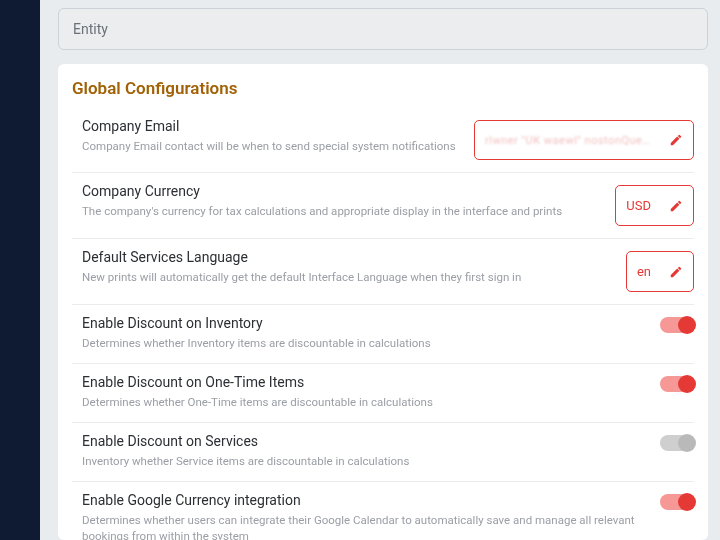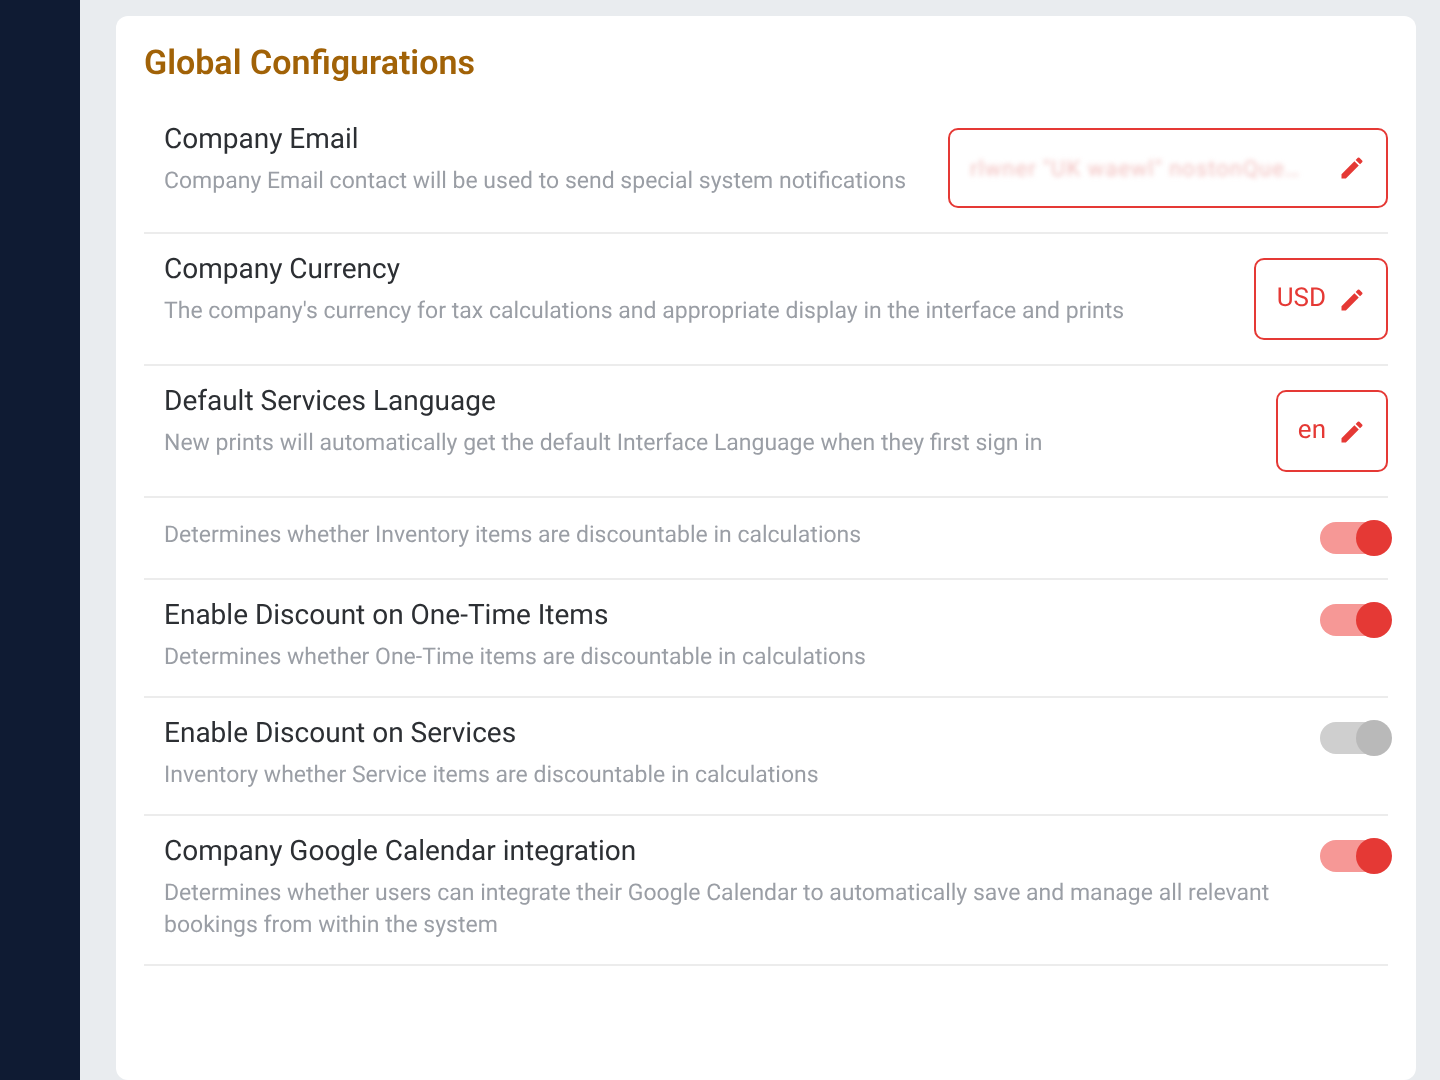--- a/index.html
+++ b/index.html
@@ -70,21 +70,21 @@
     align-items: center;
     padding-top: 2px;
   }
   .chip {
     border: 1px solid #e53935;
     color: #e53935;
     border-radius: 5px;
     padding: 12px 10px;
     display: flex;
     align-items: center;
-    gap: 6px;
+    gap: 18px;
     font-size: 13px;
     min-height: 30px;
   }
   .chip.wide {
     width: 220px;
     justify-content: space-between;
   }
   .blur-text {
     flex: 1;
     font-size: 11px;
@@ -117,28 +117,31 @@
   .toggle.off { background: #cfcfcf; }
   .toggle.off .knob { background: #b9b9b9; right: -2px; }
 </style>
 </head>
 <body>
 
 <div class="sidebar"></div>
 
 <div class="main">
 
+  <div class="entity-bar">
+    <span>Entity</span>
+  </div>
 
   <div class="card">
     <div class="card-title">Global Configurations</div>
 
     <div class="row">
       <div class="row-text">
         <div class="row-title">Company Email</div>
-        <div class="row-desc">Company Email contact will be used to send special system notifications</div>
+        <div class="row-desc">Company Email contact will be when to send special system notifications</div>
       </div>
       <div class="ctrl">
         <div class="chip wide">
           <span class="blur-text">rlwner "UK waewl" nostonQue…</span>
           <svg class="pencil" viewBox="0 0 24 24" fill="#e53935">
               <path d="M3 17.25V21h3.75L17.81 9.94l-3.75-3.75L3 17.25zM20.71 7.04a1 1 0 0 0 0-1.41l-2.34-2.34a1 1 0 0 0-1.41 0l-1.83 1.83 3.75 3.75 1.83-1.83z"></path>
             </svg>
         </div>
       </div>
     </div>
@@ -168,20 +171,21 @@
           <span>en</span>
           <svg class="pencil" viewBox="0 0 24 24" fill="#e53935">
               <path d="M3 17.25V21h3.75L17.81 9.94l-3.75-3.75L3 17.25zM20.71 7.04a1 1 0 0 0 0-1.41l-2.34-2.34a1 1 0 0 0-1.41 0l-1.83 1.83 3.75 3.75 1.83-1.83z"></path>
             </svg>
         </div>
       </div>
     </div>
 
     <div class="row">
       <div class="row-text">
+        <div class="row-title">Enable Discount on Inventory</div>
         <div class="row-desc">Determines whether Inventory items are discountable in calculations</div>
       </div>
       <div class="ctrl">
         <div class="toggle on">
             <div class="knob"></div>
           </div>
       </div>
     </div>
 
     <div class="row">
@@ -203,21 +207,21 @@
       </div>
       <div class="ctrl">
         <div class="toggle off">
             <div class="knob"></div>
           </div>
       </div>
     </div>
 
     <div class="row">
       <div class="row-text">
-        <div class="row-title">Company Google Calendar integration</div>
+        <div class="row-title">Enable Google Currency integration</div>
         <div class="row-desc">Determines whether users can integrate their Google Calendar to automatically save and manage all relevant bookings from within the system</div>
       </div>
       <div class="ctrl">
         <div class="toggle on">
             <div class="knob"></div>
           </div>
       </div>
     </div>
 
     <div class="row">

